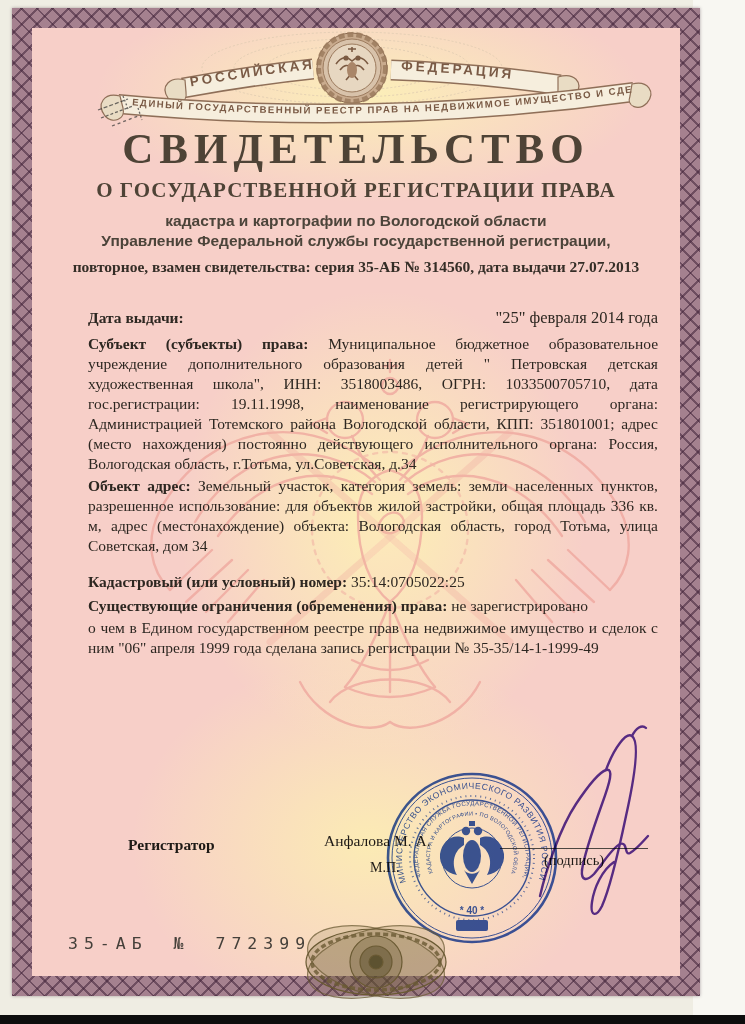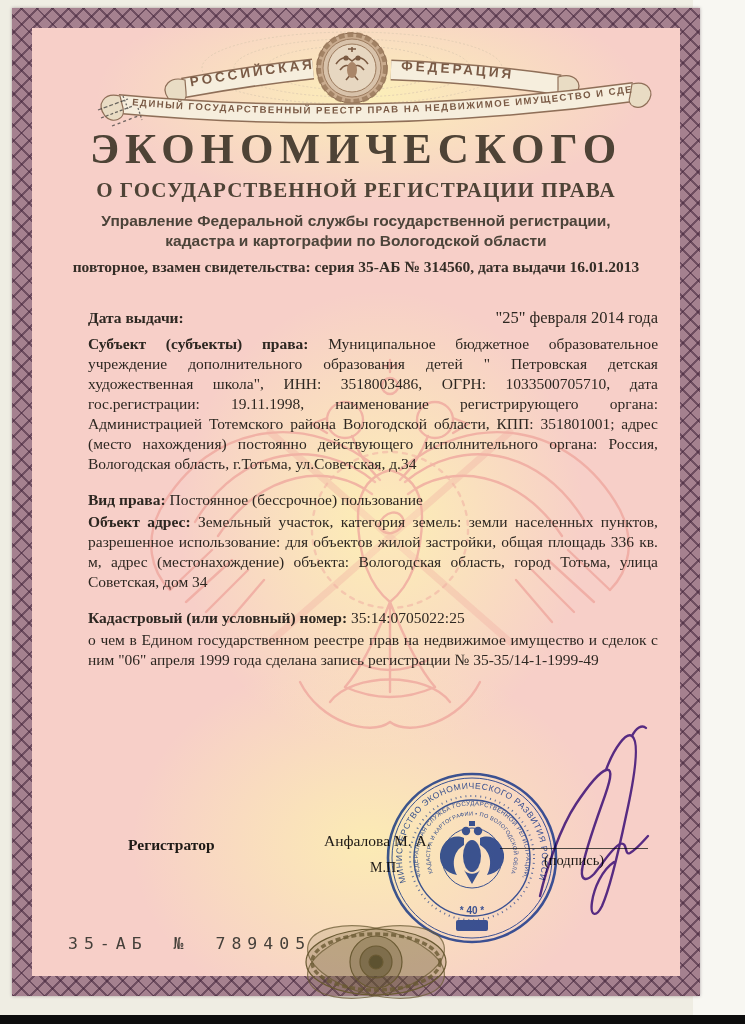--- a/index.html
+++ b/index.html
@@ -154,49 +154,49 @@
         <path d="M288,186 C295,170 310,168 314,181 C310,194 296,198 288,186 Z"></path>
         <path d="M300,262 C285,300 270,330 255,347 M300,262 C300,306 300,336 300,352 M300,262 C315,300 330,330 345,347"></path>
         <path d="M255,347 Q300,367 345,347 M262,320 Q300,340 338,320"></path>
         <path d="M210,342 C230,382 280,397 300,382 C320,397 370,382 390,342"></path>
         <path d="M240,362 C262,332 338,332 360,362"></path>
       </g>
     </svg>
 
 
     <div class="title-block">
-      <h1 class="cert-title">ЭКОНОМИЧЕСКОГО</h1>
+      <h1 class="cert-title">СВИДЕТЕЛЬСТВО</h1>
       <div class="cert-subtitle">О ГОСУДАРСТВЕННОЙ РЕГИСТРАЦИИ ПРАВА</div>
       <div class="authority">
+        <div>кадастра и картографии по Вологодской области</div>
         <div>Управление Федеральной службы государственной регистрации,</div>
-        <div>кадастра и картографии по Вологодской области</div>
       </div>
-      <div class="dup-note">повторное, взамен свидетельства: серия 35-АБ  № 314560, дата выдачи 16.01.2013</div>
+      <div class="dup-note">повторное, взамен свидетельства: серия 35-АБ  № 314560, дата выдачи 27.07.2013</div>
     </div>
 
     <div class="fields">
       <p class="row-flex">
         <span class="lbl">Дата выдачи:</span>
         <span class="date-val">"25" февраля 2014 года</span>
       </p>
       <p class="mt6">
         <span class="lbl">Субъект (субъекты) права:</span>
         <span>Муниципальное бюджетное образовательное учреждение дополнительного образования детей " Петровская детская художественная школа", ИНН: 3518003486, ОГРН: 1033500705710, дата гос.регистрации: 19.11.1998, наименование регистрирующего органа: Администрацией Тотемского района Вологодской области, КПП: 351801001; адрес (место нахождения) постоянно действующего исполнительного органа: Россия, Вологодская область, г.Тотьма, ул.Советская, д.34</span>
       </p>
-      <p class="mt16">
-        <span class="lbl">Вид права:</span>
-        <span>Постоянное (бессрочное) пользование</span>
-      </p>
       <p class="mt2">
         <span class="lbl">Объект адрес:</span>
         <span>Земельный участок, категория земель: земли населенных пунктов, разрешенное использование: для объектов жилой застройки, общая площадь 336 кв. м, адрес (местонахождение) объекта: Вологодская область, город Тотьма, улица Советская, дом 34</span>
       </p>
       <p class="mt16">
         <span class="lbl">Кадастровый (или условный) номер:</span>
         <span>35:14:0705022:25</span>
+      </p>
+      <p class="mt4">
+        <span class="lbl">Существующие ограничения (обременения) права:</span>
+        <span>не зарегистрировано</span>
       </p>
       <p class="mt2">о чем в Едином государственном реестре прав на недвижимое имущество и сделок с ним  "06" апреля 1999 года сделана запись регистрации № 35-35/14-1-1999-49</p>
     </div>
 
     <div class="registrar">Регистратор</div>
     <div class="reg-name">Анфалова М. А.</div>
     <div class="mp">М.П.</div>
     <div class="sig-line"></div>
     <div class="sig-caption">(подпись)</div>
 
@@ -240,21 +240,21 @@
 
     <svg class="abs signature" style="left:470px;top:690px;" width="160" height="210" viewBox="0 0 160 210">
       <g stroke="#5a35a6" stroke-width="2.4" fill="none" stroke-linecap="round">
         <path d="M38,178 C44,152 58,110 74,86 C88,65 98,54 104,52 C112,50 108,64 100,86 C90,114 82,138 80,152"></path>
         <path d="M80,152 C79,162 84,164 92,156 C102,144 110,130 118,126 C126,123 122,138 128,135 C136,130 142,122 146,118"></path>
         <path d="M104,52 C112,30 124,14 130,18 C138,24 132,62 124,98 C116,136 108,170 100,188 C94,200 88,198 90,184 C92,170 100,152 112,144"></path>
         <path d="M130,18 C134,10 140,6 144,10"></path>
       </g>
     </svg>
 
-    <div class="serial">35-АБ № 789405</div>
+    <div class="serial">35-АБ № 772399</div>
   </div>
 
   <svg class="abs rosette" style="left:298px;top:912px;" width="156" height="96" viewBox="0 0 156 96">
     <g transform="translate(78,50)" stroke="#6a5a33" fill="rgba(106,92,52,.2)" stroke-width="1.2">
       <ellipse rx="70" ry="33"></ellipse>
       <ellipse rx="70" ry="33" transform="rotate(14)" opacity=".75"></ellipse>
       <ellipse rx="70" ry="33" transform="rotate(-14)" opacity=".75"></ellipse>
       <ellipse rx="64" ry="28" fill="none" stroke-width="3.5" stroke-dasharray="5 3" opacity=".8"></ellipse>
       <circle r="26" fill="rgba(96,84,46,.3)"></circle>
       <circle r="16" fill="rgba(86,76,42,.45)"></circle>

